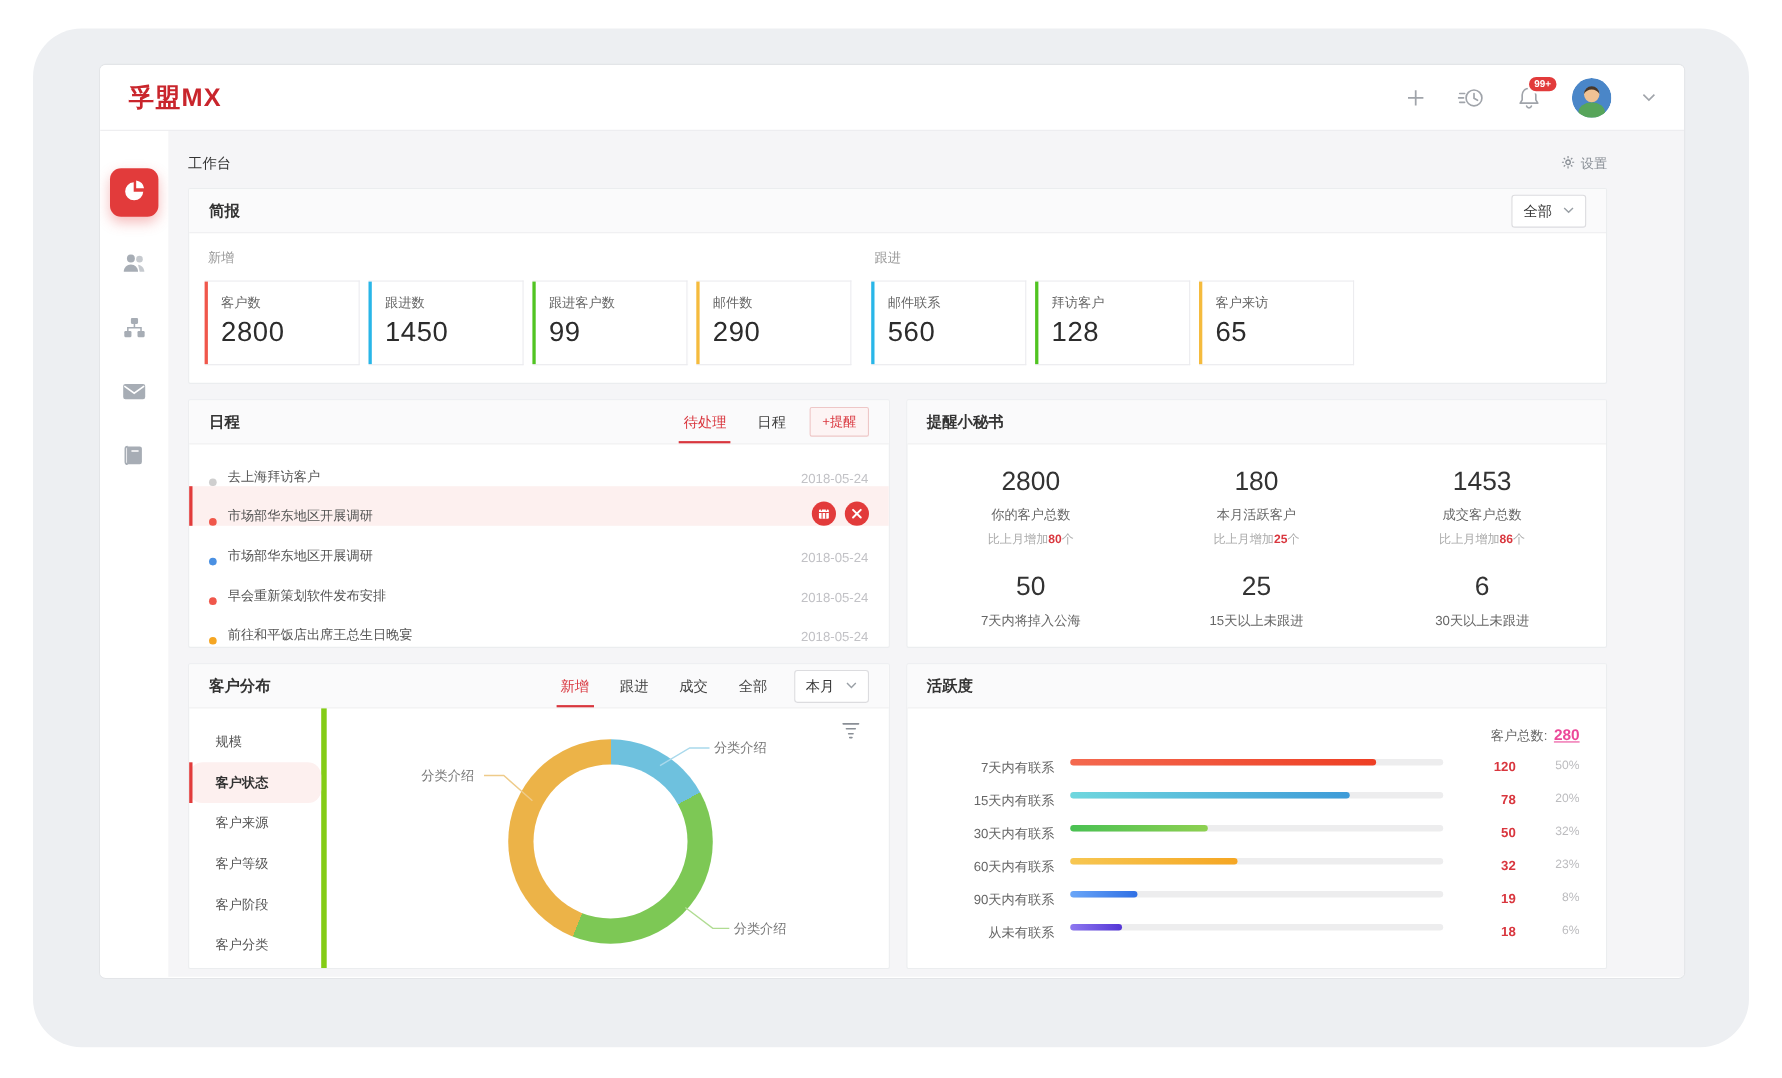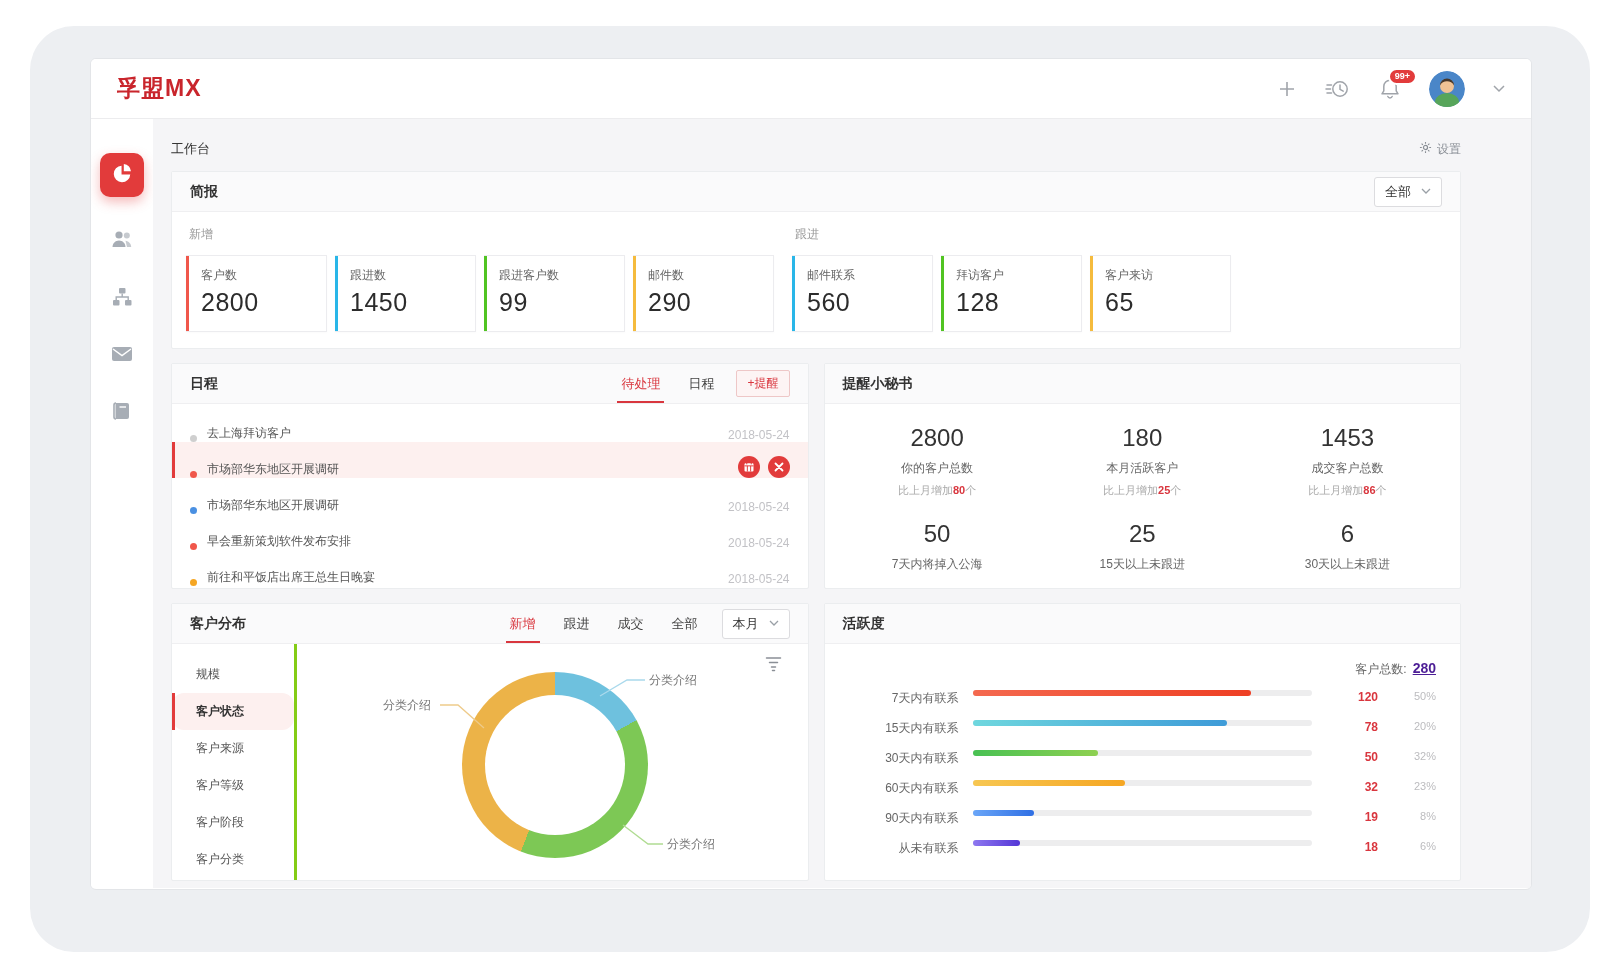--- a/index.html
+++ b/index.html
@@ -63,38 +63,38 @@
 
   
   .stats-grid{display:grid;grid-template-columns:repeat(3,1fr);row-gap:22px;text-align:center;padding:20px 10px 8px;}
   .stat-value{font-size:24px;color:#333;}
   .stat-label{font-size:12px;color:#666;margin-top:8px;}
   .stat-note{font-size:11px;color:#aaa;margin-top:6px;}
   .stat-note .red{color:#d9363e;font-weight:700;}
 
   
   .dist-body{display:flex;height:236px;}
-  .dist-menu{width:125px;border-right:3px solid #84cc16;padding-top:12px;box-sizing:border-box;flex:none;}
+  .dist-menu{width:125px;border-right:5px solid #84cc16;padding-top:12px;box-sizing:border-box;flex:none;}
   .menu-item{height:37px;display:flex;align-items:center;padding-left:24px;font-size:12px;color:#555;position:relative;cursor:pointer;}
   .menu-item.active{background:#fdf0ef;color:#333;font-weight:700;border-radius:12px;}
   .menu-item.active::before{content:'';position:absolute;left:0;top:0;bottom:0;width:3px;background:#e23b3b;}
   .chart-area{flex:1;position:relative;}
   .donut{position:absolute;left:165px;top:28px;width:186px;height:186px;border-radius:50%;}
   .donut::after{content:'';position:absolute;inset:23px;background:#fff;border-radius:50%;}
   .leader-svg{position:absolute;left:0;top:0;pointer-events:none;}
   .callout{position:absolute;font-size:12px;color:#777;white-space:nowrap;}
   .callout.c1{left:352px;top:28px;}
   .callout.c2{left:86px;top:53px;}
   .callout.c3{left:370px;top:192px;}
   .funnel{position:absolute;right:26px;top:12px;cursor:pointer;}
 
   
   .act-body{padding:16px 24px 8px;}
   .total-line{display:flex;justify-content:flex-end;align-items:baseline;font-size:12px;color:#666;margin-bottom:12px;}
-  .total-line .tv{color:#4c1d95;font-weight:700;font-size:14px;margin-left:6px;text-decoration:underline;}
+  .total-line .tv{color:#ec4899;font-weight:700;font-size:14px;margin-left:6px;text-decoration:underline;}
   .bar-row{display:flex;align-items:flex-start;height:30px;}
   .bar-label{width:110px;text-align:right;font-size:12px;color:#666;margin-right:14px;flex:none;}
   .bar-track{flex:1;height:6px;background:#ededee;border-radius:3px;position:relative;}
   .bar-fill{position:absolute;left:0;top:0;bottom:0;border-radius:3px;}
   .bar-value{width:66px;text-align:right;font-size:12px;color:#d9363e;font-weight:700;flex:none;}
   .bar-pct{width:58px;text-align:right;font-size:11px;color:#bcbcbf;flex:none;}
 </style>
 </head>
 <body>
 

